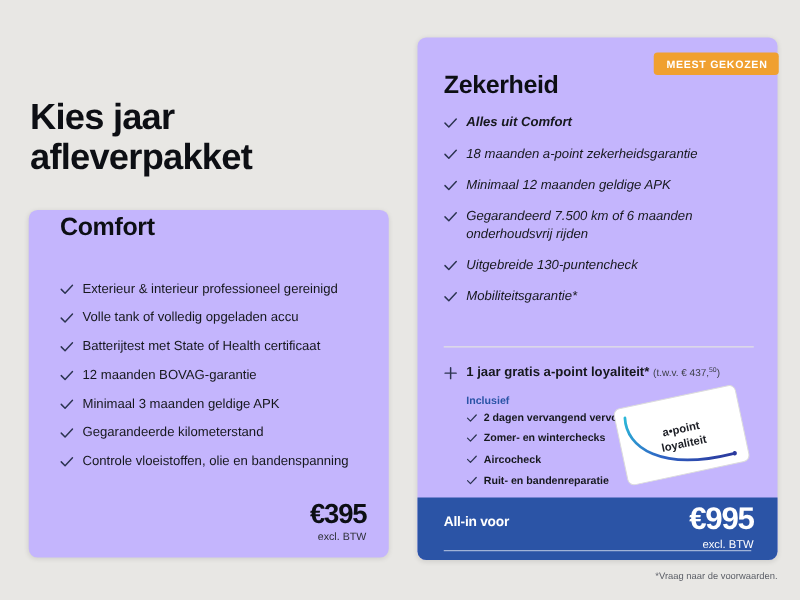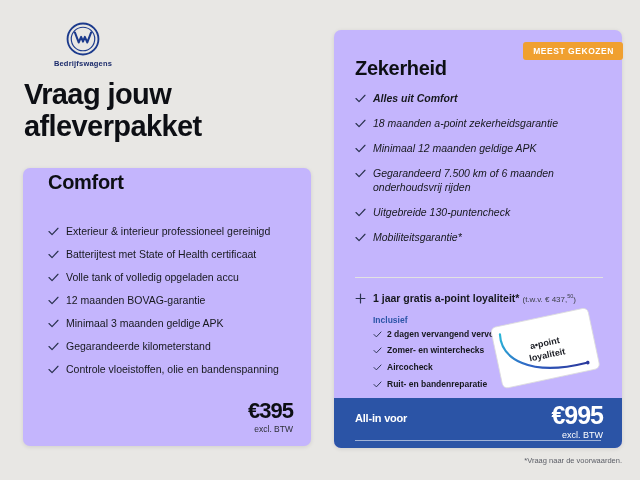--- a/index.html
+++ b/index.html
@@ -138,56 +138,48 @@
     font-size:7.5px;color:#5b5e66;
   }
 </style>
 </head>
 <body>
 
 <div class="page">
 
   <div class="left-col">
 
-    <div class="brand">
-      <svg class="vw-mark" width="34" height="34" viewBox="0 0 44 44">
-        <circle cx="22" cy="22" r="20" fill="none" stroke="#1b3a8c" stroke-width="2.4"></circle>
-        <circle cx="22" cy="22" r="15.2" fill="none" stroke="#1b3a8c" stroke-width="1.5"></circle>
-        <path d="M11.5 13.5 L16.4 26.5 L19.6 19.2 L22 25.4 L24.4 19.2 L27.6 26.5 L32.5 13.5" fill="none" stroke="#1b3a8c" stroke-width="2.6" stroke-linejoin="round" stroke-linecap="round"></path>
-      </svg>
-      <span class="brand-sub">Bedrijfswagens</span>
-    </div>
 
     <div class="page-title">
-      <span>Vraag jouw</span>
+      <span>Kies jaar</span>
       <span>afleverpakket</span>
     </div>
   </div>
 
   <div class="card" id="comfort-card">
     <div class="card-title">Comfort</div>
 
     <ul class="features" id="comfort-features">
       <li>
         <svg class="chk" viewBox="0 0 12 10">
           <path d="M1 5 L4.4 8.4 L11 1.4" fill="none" stroke="#2b3350" stroke-width="1.3" stroke-linecap="round" stroke-linejoin="round"></path>
           </svg>
         <span>Exterieur &amp; interieur professioneel gereinigd</span>
       </li>
       <li>
         <svg class="chk" viewBox="0 0 12 10">
           <path d="M1 5 L4.4 8.4 L11 1.4" fill="none" stroke="#2b3350" stroke-width="1.3" stroke-linecap="round" stroke-linejoin="round"></path>
           </svg>
+        <span>Volle tank of volledig opgeladen accu</span>
+      </li>
+      <li>
+        <svg class="chk" viewBox="0 0 12 10">
+          <path d="M1 5 L4.4 8.4 L11 1.4" fill="none" stroke="#2b3350" stroke-width="1.3" stroke-linecap="round" stroke-linejoin="round"></path>
+          </svg>
         <span>Batterijtest met State of Health certificaat</span>
-      </li>
-      <li>
-        <svg class="chk" viewBox="0 0 12 10">
-          <path d="M1 5 L4.4 8.4 L11 1.4" fill="none" stroke="#2b3350" stroke-width="1.3" stroke-linecap="round" stroke-linejoin="round"></path>
-          </svg>
-        <span>Volle tank of volledig opgeladen accu</span>
       </li>
       <li>
         <svg class="chk" viewBox="0 0 12 10">
           <path d="M1 5 L4.4 8.4 L11 1.4" fill="none" stroke="#2b3350" stroke-width="1.3" stroke-linecap="round" stroke-linejoin="round"></path>
           </svg>
         <span>12 maanden BOVAG-garantie</span>
       </li>
       <li>
         <svg class="chk" viewBox="0 0 12 10">
           <path d="M1 5 L4.4 8.4 L11 1.4" fill="none" stroke="#2b3350" stroke-width="1.3" stroke-linecap="round" stroke-linejoin="round"></path>

